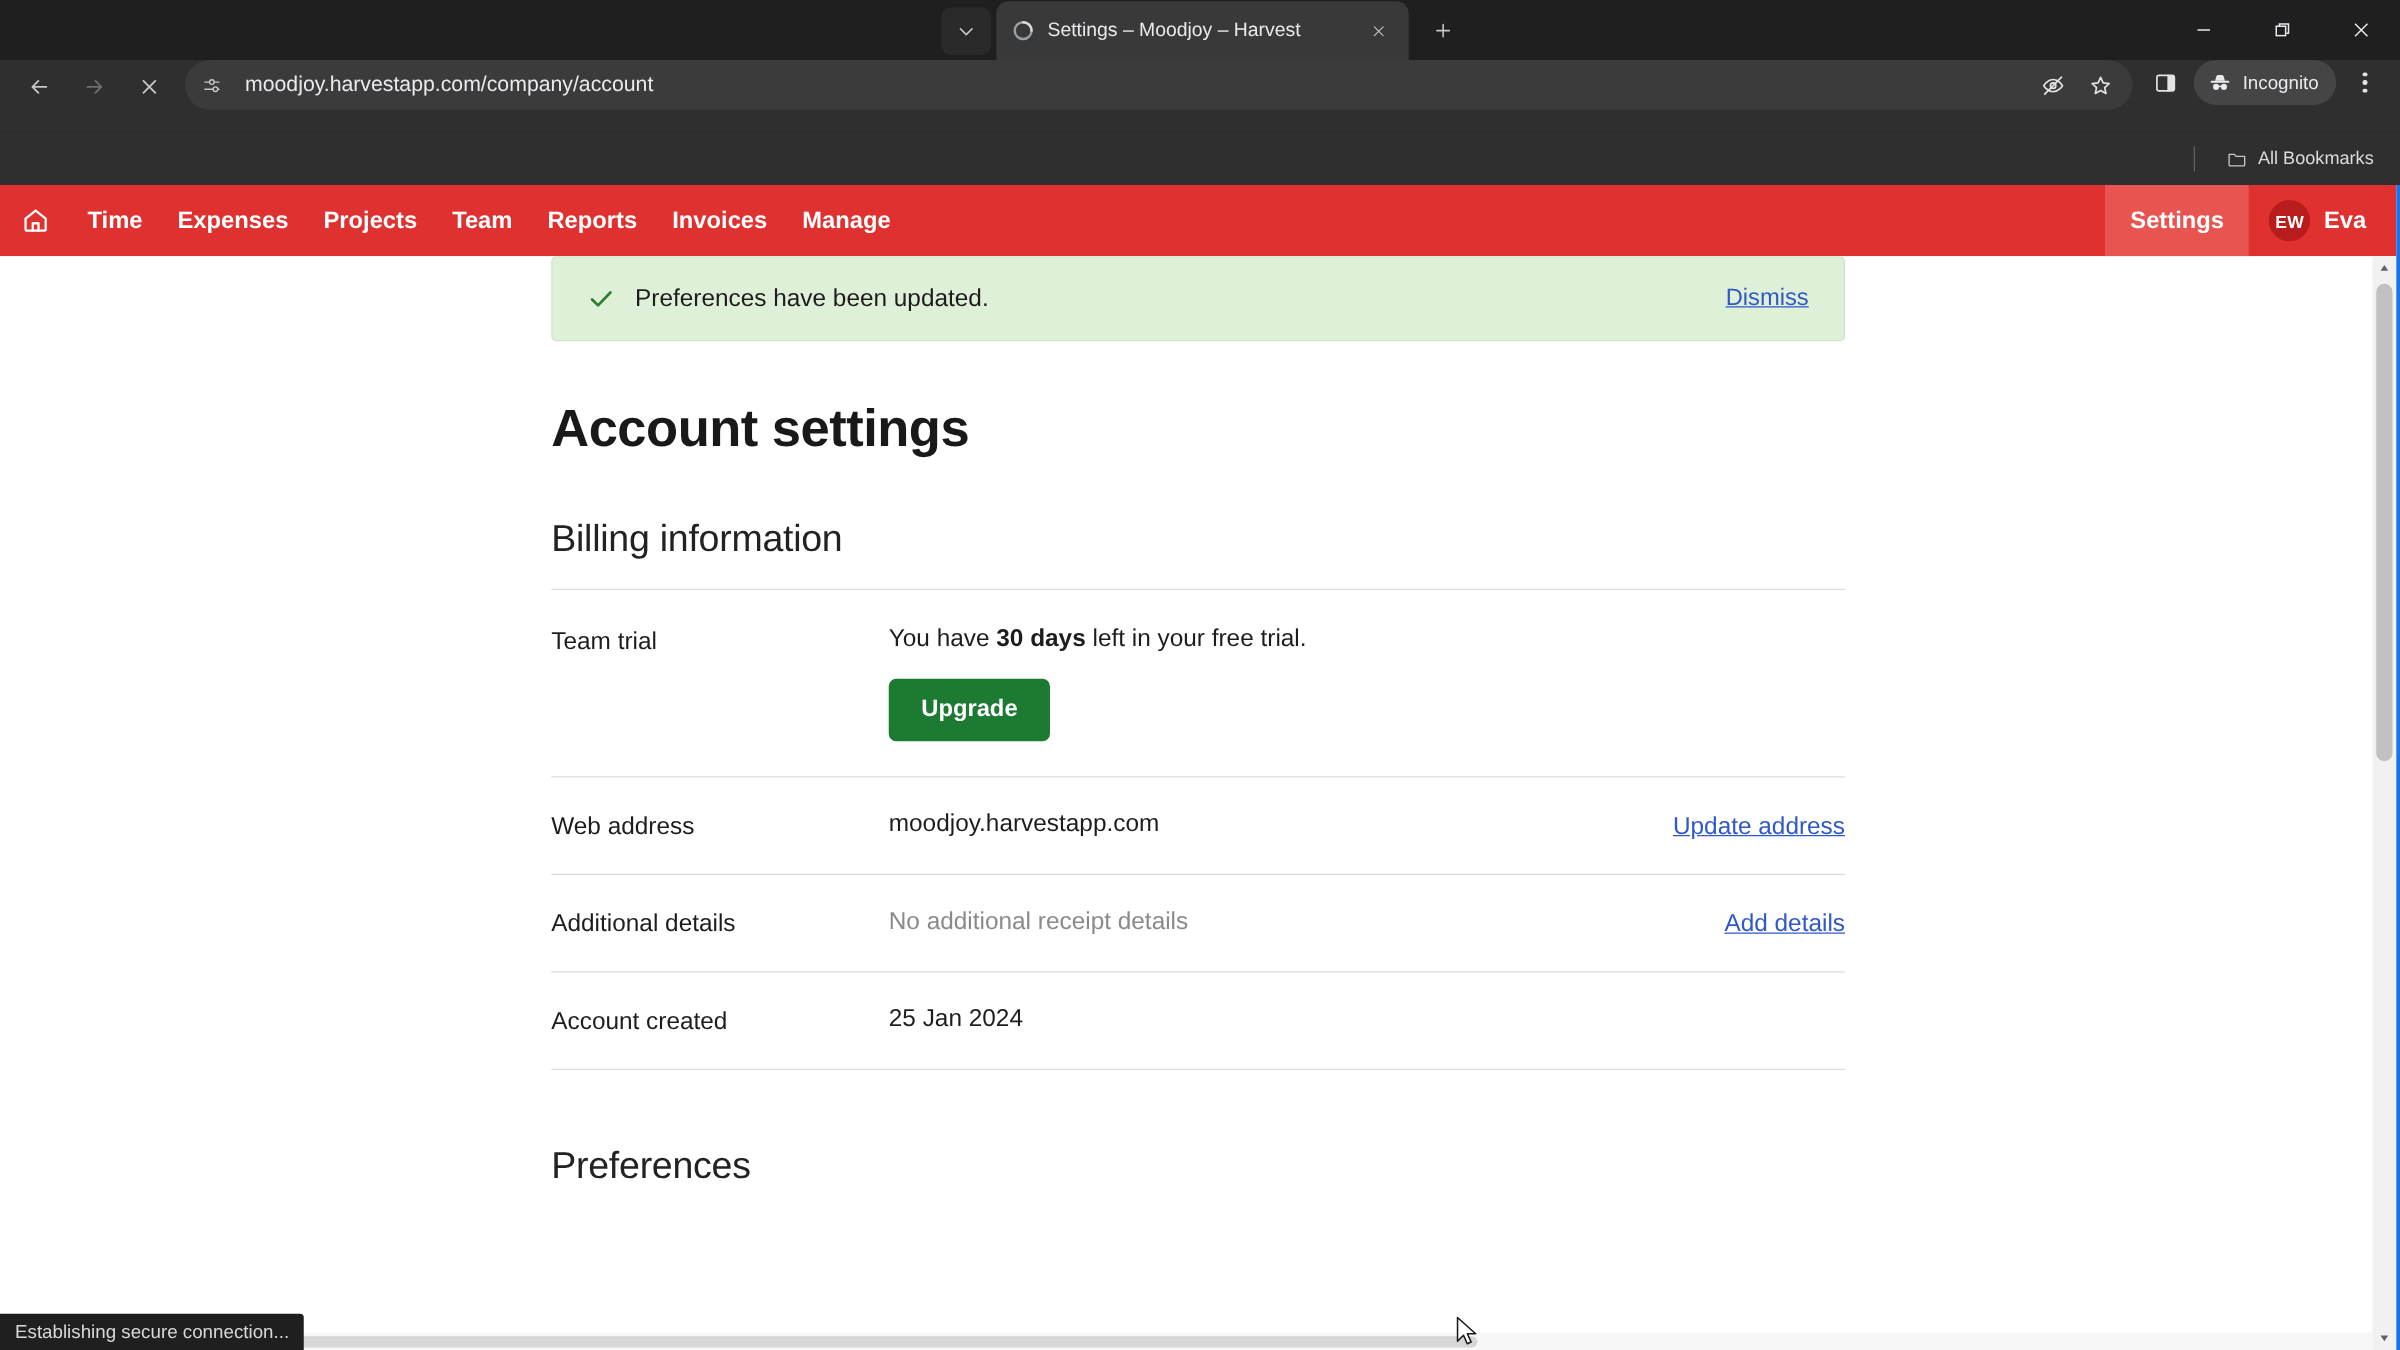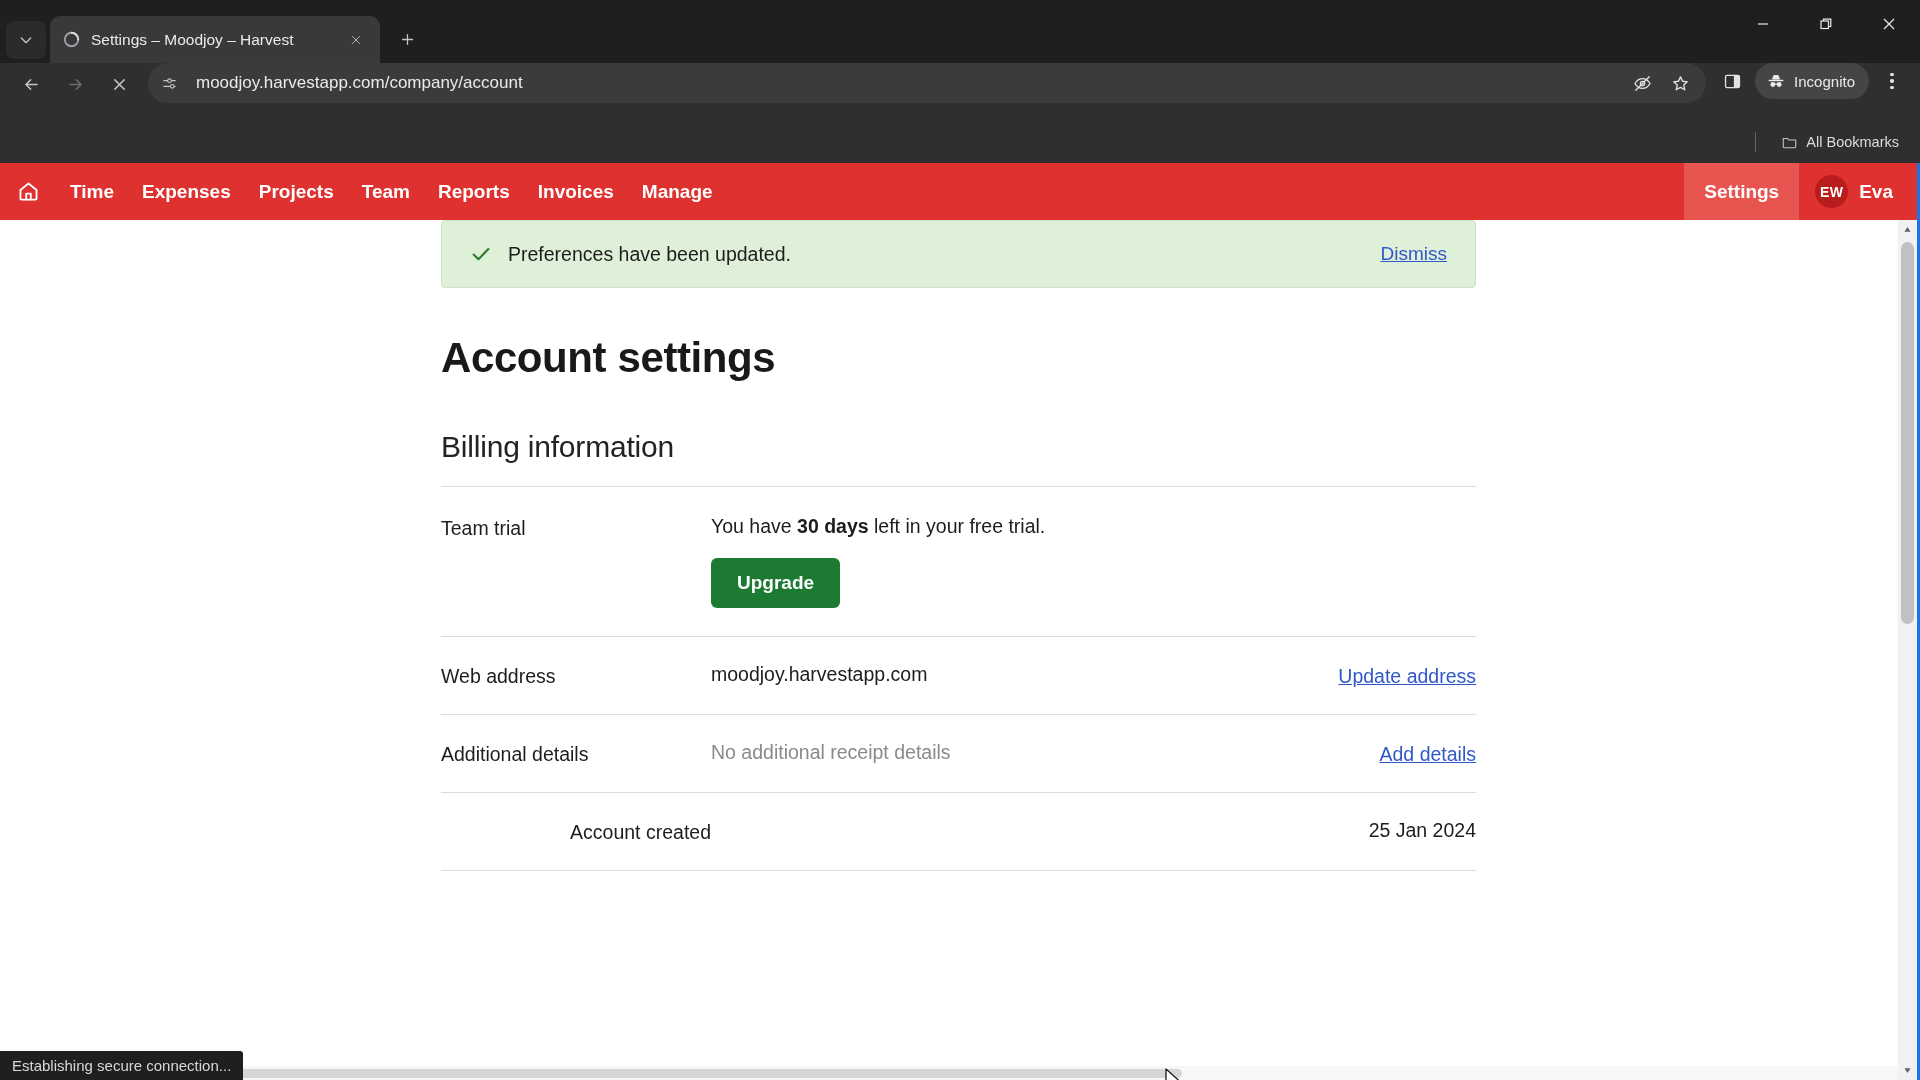--- a/index.html
+++ b/index.html
@@ -6,22 +6,22 @@
   html, body {
     width: 1920px; height: 1080px;
     overflow: hidden;
     font-family: "Liberation Sans", sans-serif;
     background: #1f1f1f;
   }
   .browser { width: 1920px; height: 1080px; position: relative; display: flex; flex-direction: column; background: #1f1f1f; }
 
   
   .tabstrip {
-    height: 63px; background: #1f1f1f;
-    display: flex; align-items: flex-end; padding-left: 6px; position: relative;
+    height: 48px; background: #1f1f1f;
+    display: flex; align-items: flex-end; padding-left: 6px; position: relative; justify-content: center;
   }
   .tab-search {
     width: 40px; height: 38px; margin-bottom: 4px; margin-right: 4px;
     display: flex; align-items: center; justify-content: center;
     border-radius: 8px; background: #2a2a2a; cursor: pointer;
   }
   .tab-search svg { width: 16px; height: 16px; fill: none; stroke: #c7c7c7; stroke-width: 2; }
   .tab {
     height: 47px; min-width: 330px; max-width: 360px;
     background: #393939; border-radius: 10px 10px 0 0;
@@ -146,21 +146,21 @@
   .row-value b { font-weight: bold; }
   .row-action { margin-left: auto; font-size: 19.5px; color: #3058c8; text-decoration: underline; cursor: pointer; white-space: nowrap; padding-top: 2px; }
 
   .btn-upgrade {
     display: inline-block; margin-top: 20px; background: #1d7a33; color: #fff;
     font-size: 19px; font-weight: bold; border: none; border-radius: 6px;
     padding: 14px 26px; cursor: pointer;
   }
 
   .row.tight { padding: 26px 0; }
-  .row.lastsep { border-bottom: 1px solid #dcdcdc; text-align: right; }
+  .row.lastsep { border-bottom: 1px solid #dcdcdc; }
 
   
   .cursor { position: absolute; left: 1165px; top: 848px; width: 20px; height: 26px; pointer-events: none; z-index: 40; }
   .cursor svg { width: 20px; height: 26px; }
 
   
   .pagescroll { position: absolute; right: 0; top: 0; bottom: 0; width: 19px; background: #f1f1f1; z-index: 20; }
   .ps-arrow { width: 19px; height: 19px; display: flex; align-items: center; justify-content: center; background: #f1f1f1; cursor: pointer; }
   .ps-arrow svg { width: 9px; height: 9px; fill: #5f6368; }
   .ps-thumb { position: absolute; top: 22px; left: 3px; width: 13px; height: 382px; background: #c1c1c1; border-radius: 7px; cursor: pointer; }
@@ -371,20 +371,21 @@
             <div class="row-action">Add details</div>
           </div>
 
           <div class="row tight rowsep lastsep">
             <div class="row-label">Account created</div>
             <div class="row-value">25 Jan 2024</div>
           </div>
 
         </div>
 
+        <h2 class="h2" style="margin-top:60px;">Preferences</h2>
       </div>
 
       <div class="cursor">
         <svg viewBox="0 0 20 26">
             <path d="M1 1l0 19 4.8-4.8 3 6.8 3.1-1.4-3-6.6 6.6 0z" fill="#ffffff" stroke="#1a1a1a" stroke-width="1.3" stroke-linejoin="round"></path>
           </svg>
       </div>
 
       <div class="pagescroll">
         <div class="ps-arrow">

